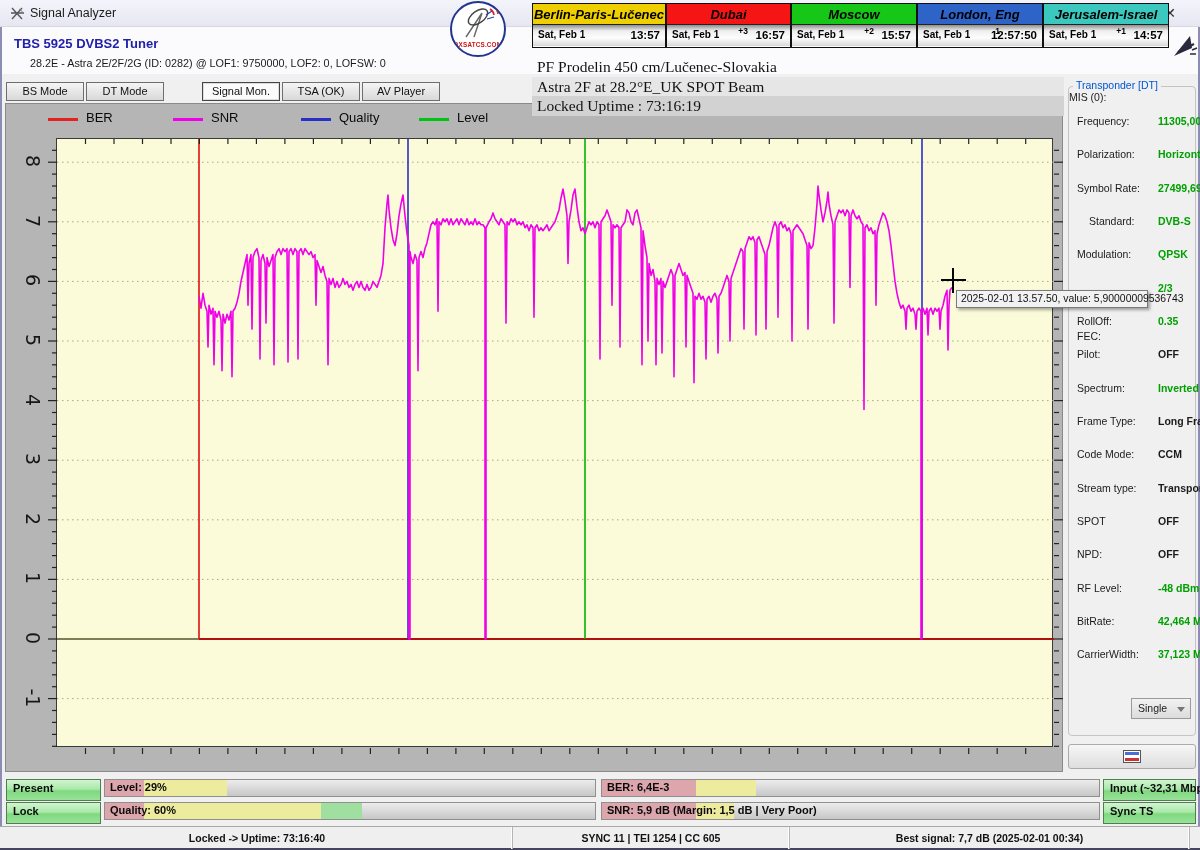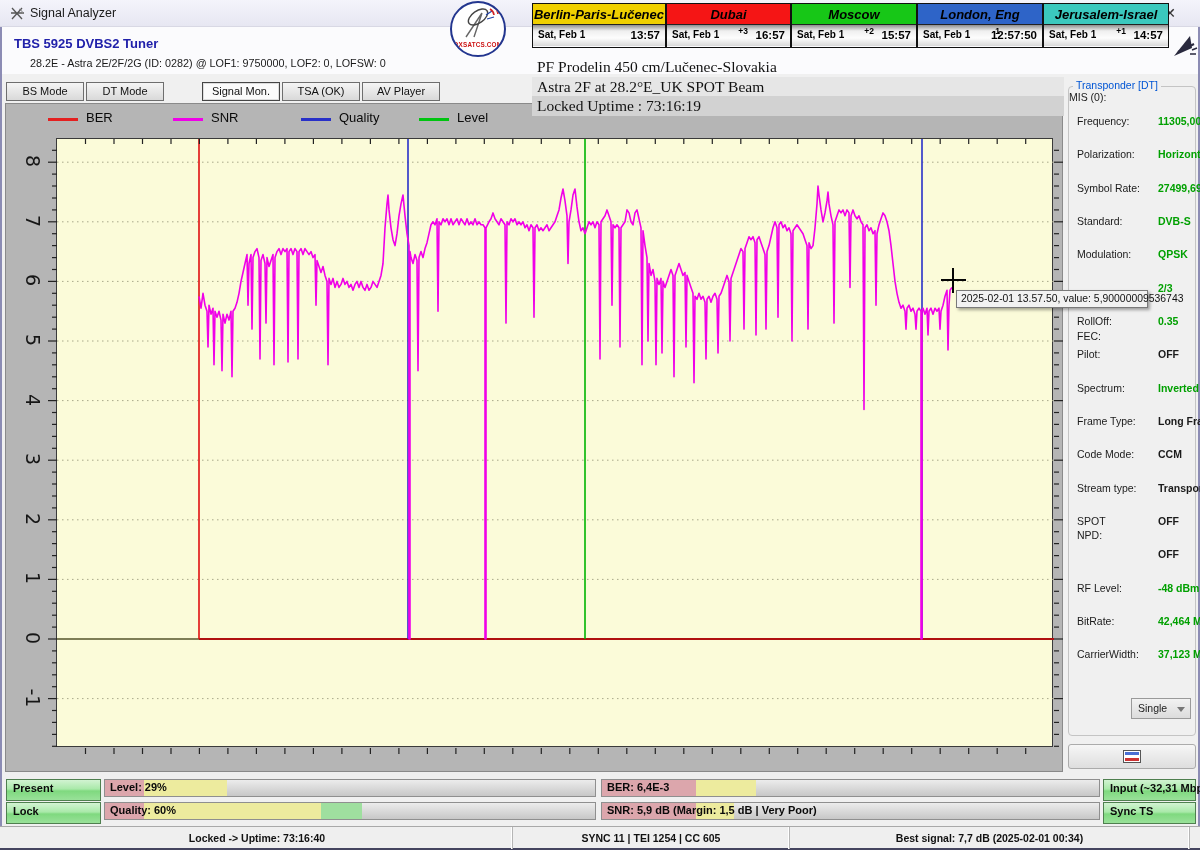--- a/index.html
+++ b/index.html
@@ -400,21 +400,21 @@
 <div class="abs groupbox" id="tp-box"><div class="tp-row">
       <span class="tp-label" style="top: 28px;">Frequency:</span>
       <span class="tp-value" style="top: 28px; color: rgb(0, 160, 0);">11305,006 MHz</span>
     </div><div class="tp-row">
       <span class="tp-label" style="top: 61px;">Polarization:</span>
       <span class="tp-value" style="top: 61px; color: rgb(0, 160, 0);">Horizontal</span>
     </div><div class="tp-row">
       <span class="tp-label" style="top: 95px;">Symbol Rate:</span>
       <span class="tp-value" style="top: 95px; color: rgb(0, 160, 0);">27499,696 KS/s</span>
     </div><div class="tp-row">
-      <span class="tp-label" style="top: 128px;">Standard:</span>
+      <span class="tp-label" style="top: 128px; margin-left: 12px;">Standard:</span>
       <span class="tp-value" style="top: 128px; color: rgb(0, 160, 0);">DVB-S</span>
     </div><div class="tp-row">
       <span class="tp-label" style="top: 161px;">Modulation:</span>
       <span class="tp-value" style="top: 161px; color: rgb(0, 160, 0);">QPSK</span>
     </div><div class="tp-row">
       <span class="tp-label" style="top: 195px; margin-top: 48px;">FEC:</span>
       <span class="tp-value" style="top: 195px; color: rgb(0, 160, 0);">2/3</span>
     </div><div class="tp-row">
       <span class="tp-label" style="top: 228px;">RollOff:</span>
       <span class="tp-value" style="top: 228px; color: rgb(0, 160, 0);">0.35</span>
@@ -430,21 +430,21 @@
     </div><div class="tp-row">
       <span class="tp-label" style="top: 361px;">Code Mode:</span>
       <span class="tp-value" style="top: 361px; color: rgb(26, 26, 26);">CCM</span>
     </div><div class="tp-row">
       <span class="tp-label" style="top: 395px;">Stream type:</span>
       <span class="tp-value" style="top: 395px; color: rgb(26, 26, 26);">Transport</span>
     </div><div class="tp-row">
       <span class="tp-label" style="top: 428px;">SPOT</span>
       <span class="tp-value" style="top: 428px; color: rgb(26, 26, 26);">OFF</span>
     </div><div class="tp-row">
-      <span class="tp-label" style="top: 442px;">NPD:</span>
+      <span class="tp-label" style="top: 461px;">NPD:</span>
       <span class="tp-value" style="top: 461px; color: rgb(26, 26, 26);">OFF</span>
     </div><div class="tp-row">
       <span class="tp-label" style="top: 495px;">RF Level:</span>
       <span class="tp-value" style="top: 495px; color: rgb(0, 160, 0);">-48 dBm</span>
     </div><div class="tp-row">
       <span class="tp-label" style="top: 528px;">BitRate:</span>
       <span class="tp-value" style="top: 528px; color: rgb(0, 160, 0);">42,464 Mbit/s</span>
     </div><div class="tp-row">
       <span class="tp-label" style="top: 561px;">CarrierWidth:</span>
       <span class="tp-value" style="top: 561px; color: rgb(0, 160, 0);">37,123 MHz</span>

